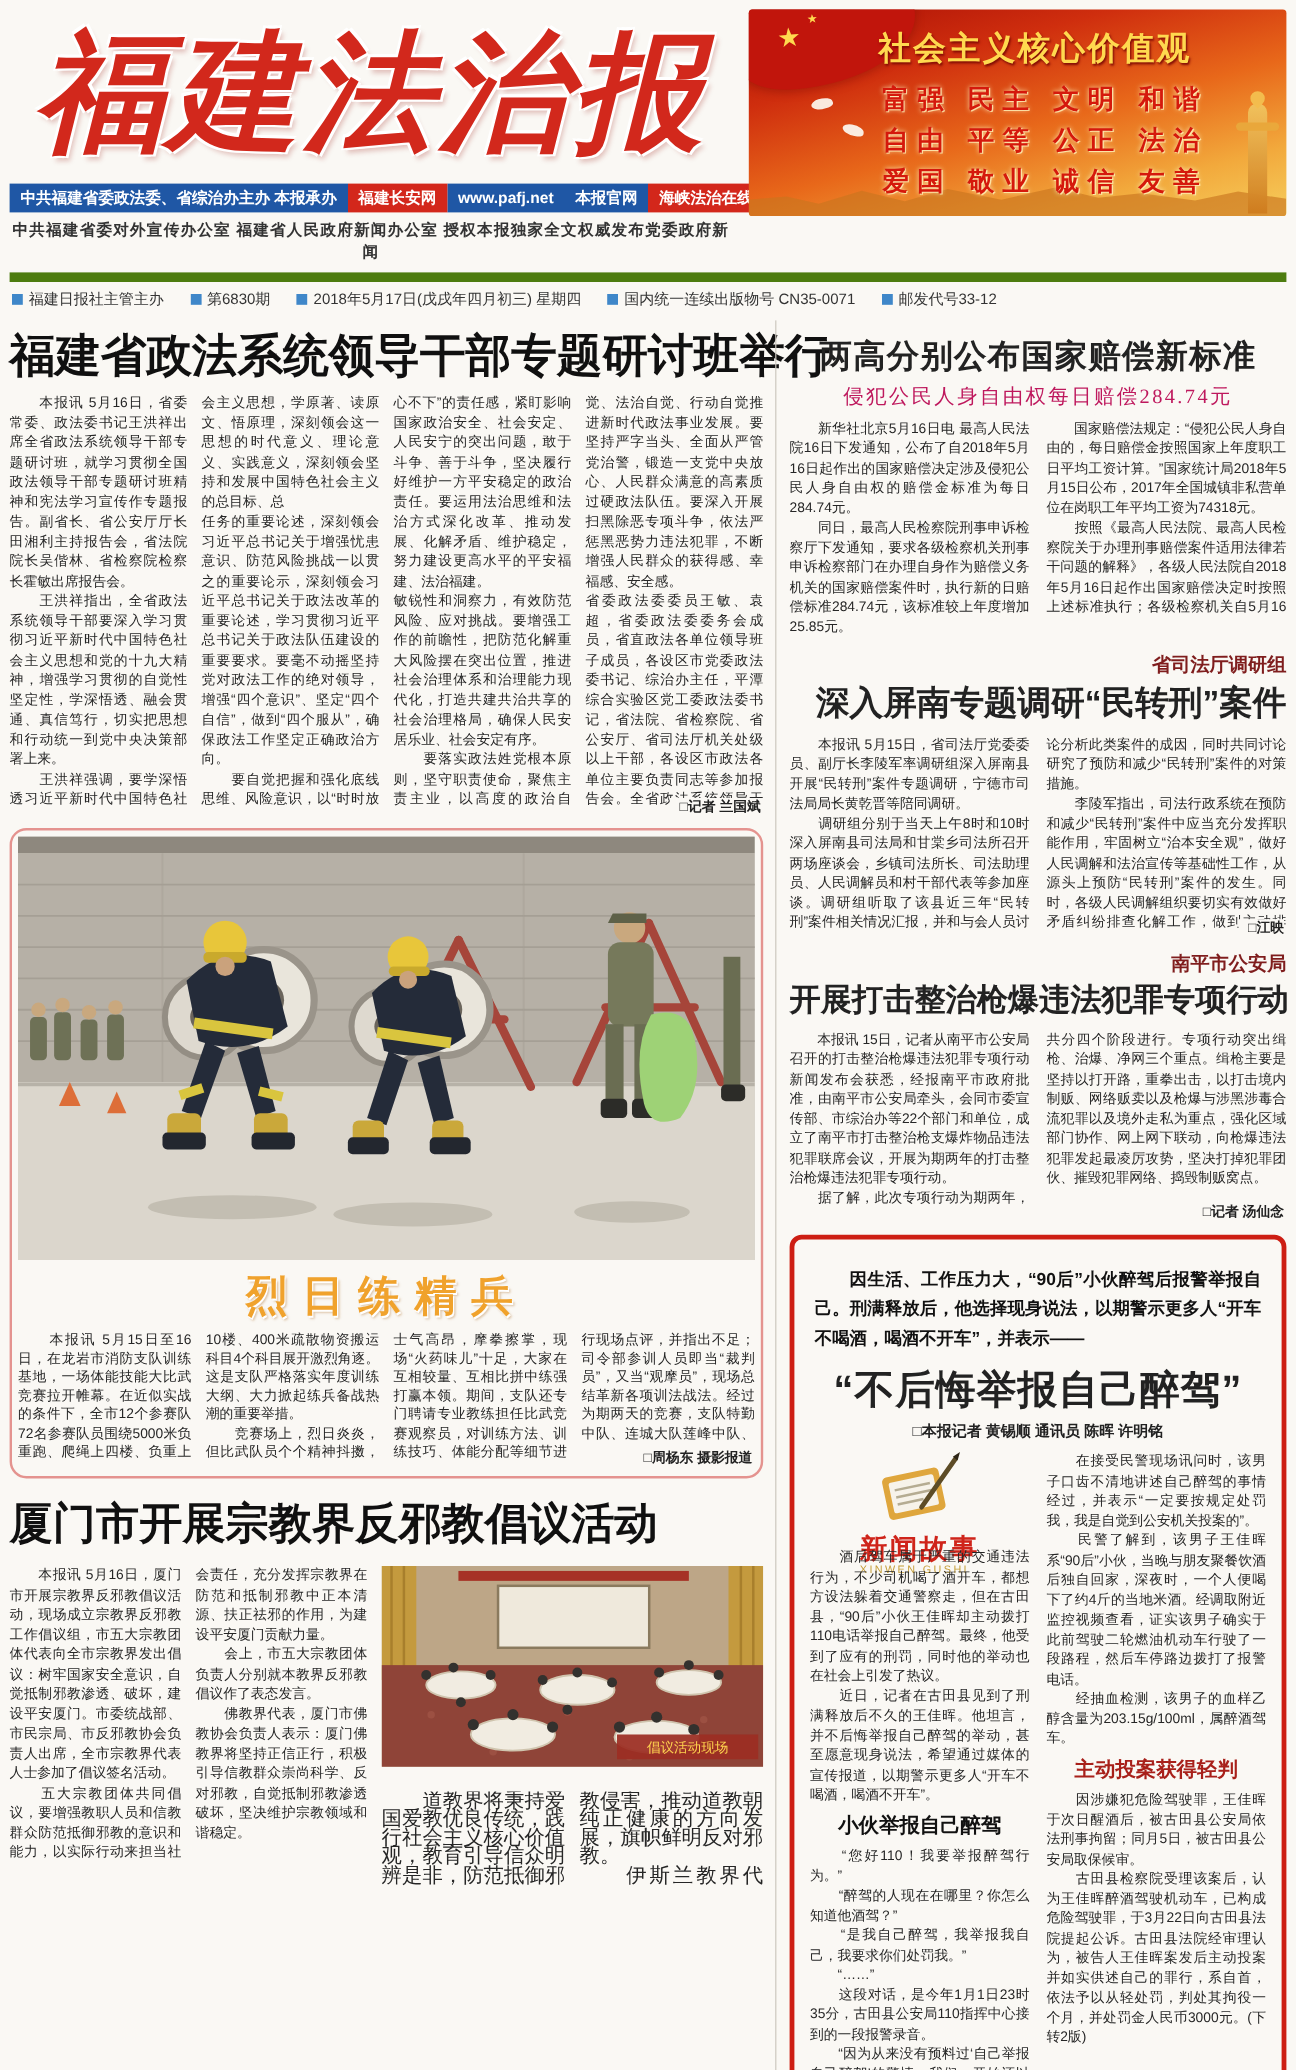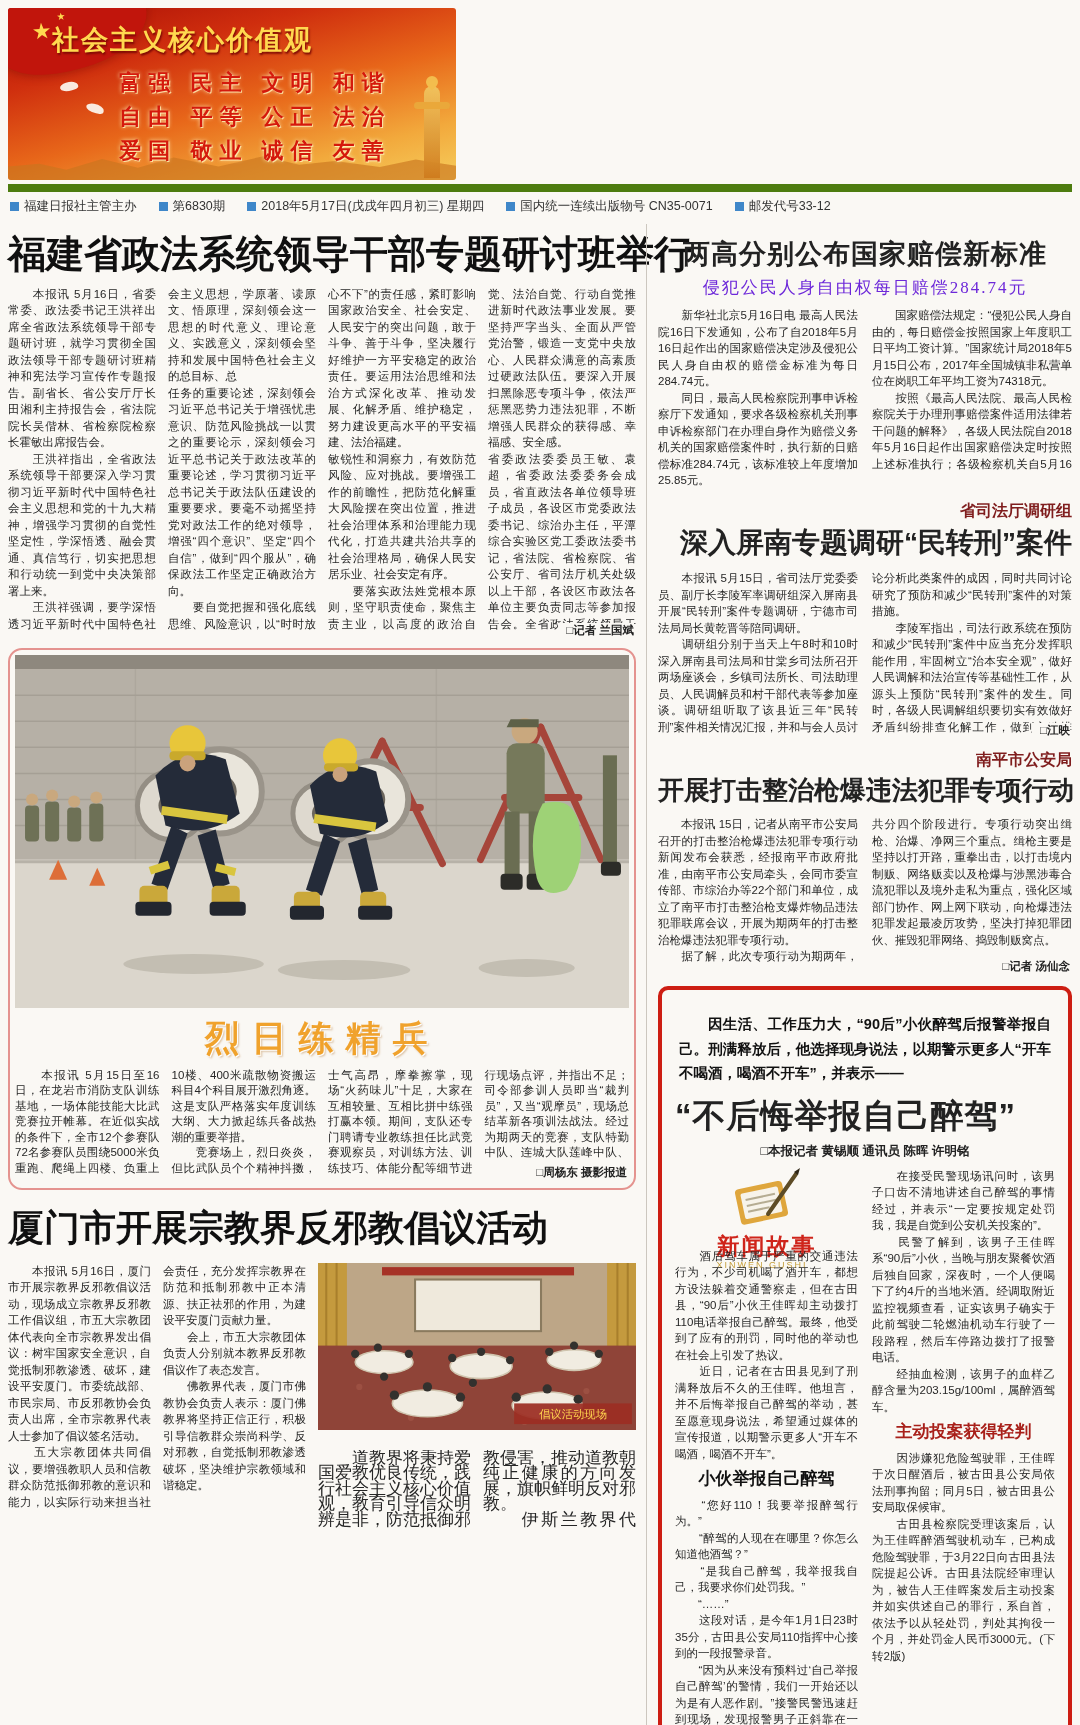--- a/index.html
+++ b/index.html
@@ -11,21 +11,21 @@
     font-size:108px;line-height:1.32;text-align:center;letter-spacing:4px;white-space:nowrap;
     text-shadow:2px 2px 0 #fff,-2px -2px 0 #fff,2px -2px 0 #fff,-2px 2px 0 #fff,3px 4px 4px rgba(150,20,10,.25);}
   .infobar{display:flex;height:24px;line-height:24px;font-size:13px;font-weight:bold;color:#fff;margin-top:2px;white-space:nowrap;}
   .seg{padding:0 9px;background:#1f57a5;}
   .seg.first{flex:1;}
   .seg.red{background:#d3271b;}
   .auth{font-size:13px;color:#333;text-align:center;padding:6px 0 4px;font-weight:bold;letter-spacing:1px;}
   
   .banner{width:448px;height:172px;position:relative;overflow:hidden;border-radius:3px;
     background:linear-gradient(165deg,#a90e06 0%,#cf2e0e 28%,#e8681a 55%,#f2a93c 80%,#f6cd5c 100%);}
-  .banner-title{position:relative;z-index:3;text-align:left;padding:14px 0 0 44px;font-size:27px;font-weight:900;
+  .banner-title{position:relative;z-index:3;text-align:center;padding:14px 0 0 29px;font-size:27px;font-weight:900;
     color:#ffd94f;letter-spacing:2px;text-shadow:1px 2px 2px #7e0a04;}
   .banner-rows{position:relative;z-index:3;text-align:center;padding-left:46px;margin-top:8px;}
   .banner-row{font-size:22px;font-weight:900;color:#d5190c;letter-spacing:7px;line-height:34px;
     text-shadow:0 0 4px rgba(255,248,200,.9),1px 1px 0 rgba(255,240,180,.8);}
   .flag{position:absolute;left:-10px;top:-14px;width:150px;height:78px;background:#c1150c;z-index:2;
     border-radius:0 0 70% 30%;transform:rotate(-5deg);box-shadow:0 2px 8px rgba(120,10,5,.4);}
   .flag .star{position:absolute;left:34px;top:22px;color:#ffd94f;font-size:22px;}
   .flag .star.s{font-size:10px;left:60px;top:16px;}
   .dove{position:absolute;width:18px;height:9px;background:#fdfdf6;border-radius:60% 90% 40% 90%;opacity:.9;z-index:2;}
   .pillar{position:absolute;right:16px;bottom:2px;width:16px;height:92px;z-index:2;border-radius:8px 8px 0 0;
@@ -55,48 +55,60 @@
     white-space:pre-line;height:112px;overflow:hidden;}
   .h2{font-size:36px;font-weight:900;color:#101010;text-align:left;margin:14px 0 10px;white-space:nowrap;}
   .art2{display:flex;gap:12px;}
   .art2-left{width:298px;flex:none;column-count:2;column-gap:12px;font-size:11.5px;line-height:16.5px;text-align:justify;
     white-space:pre-line;height:256px;overflow:hidden;color:#262626;}
   .art2-right{flex:1;min-width:0;}
   .art2-bottom{column-count:2;column-gap:12px;font-size:17px;line-height:15.5px;text-align:justify;white-space:pre-line;
     height:90px;overflow:hidden;margin-top:20px;color:#262626;}
   
   .rA-h{font-size:27px;font-weight:900;text-align:center;margin:12px 0 2px;letter-spacing:1px;white-space:nowrap;}
-  .rA-sub{font-size:17px;text-align:center;letter-spacing:2px;color:#6d28d9;margin:4px 0 8px;font-weight:500;
+  .rA-sub{font-size:17px;text-align:center;letter-spacing:2px;color:#be185d;margin:4px 0 8px;font-weight:500;
     font-family:"Liberation Serif","DejaVu Serif",serif;}
   .rcols{column-count:2;column-gap:14px;font-size:11.5px;line-height:16.5px;text-align:justify;color:#262626;
     white-space:pre-line;overflow:hidden;}
   .hA{height:182px;} .hB{height:168px;} .hC{height:158px;}
   .kicker{text-align:right;font-weight:bold;font-size:16px;margin-top:12px;color:#7f1d1d;}
   .rB-h{font-size:28px;font-weight:900;text-align:right;margin:2px 0 8px;white-space:nowrap;}
   
   .special{border:4px solid #cd1e13;border-radius:10px;margin-top:12px;padding:10px 13px 8px;flex:1;display:flex;flex-direction:column;min-height:0;}
   .sp-intro{font-size:14.5px;font-weight:bold;line-height:1.7;color:#111;text-align:justify;text-indent:2em;padding:0 4px;margin-top:12px;}
-  .sp-h{font-size:33px;font-weight:900;margin:8px 0 4px;letter-spacing:1px;white-space:nowrap;}
+  .sp-h{font-size:33px;font-weight:900;text-align:center;margin:8px 0 4px;letter-spacing:1px;white-space:nowrap;}
   .sp-by{font-size:12.5px;text-align:center;font-weight:bold;margin-bottom:8px;color:#222;}
   .sp-cols{display:flex;gap:14px;flex:1;min-height:0;}
   .sp-col{flex:1;min-width:0;font-size:11.5px;line-height:16.5px;text-align:justify;color:#262626;overflow:hidden;}
   .sp-text{white-space:pre-line;}
   .sp-sub{font-size:17px;font-weight:900;text-align:center;margin:9px 0;color:#111;}
   .sp-sub.red{color:#a8201a;}
   .badge{display:flex;align-items:center;gap:4px;height:76px;margin-bottom:4px;flex-direction:column;}
   .badge-txt{display:flex;flex-direction:column;}
   .badge-t{color:#cf241a;font-size:23px;font-weight:900;letter-spacing:2px;}
   .badge-s{color:#c59e3a;font-size:9px;letter-spacing:2px;margin-top:2px;}
 </style>
 </head>
 <body>
 
 <div class="paper">
 
   <div class="header">
+    <div class="mast-left">
+      <div class="mast-title">福建法治报</div>
+      <div class="infobar">
+        <span class="seg first">中共福建省委政法委、省综治办主办  本报承办</span>
+        <span class="seg red">福建长安网</span>
+        <span class="seg">www.pafj.net</span>
+        <span class="seg">本报官网</span>
+        <span class="seg red">海峡法治在线</span>
+        <span class="seg">www.hxfzzx.com</span>
+      </div>
+      <div class="auth">中共福建省委对外宣传办公室  福建省人民政府新闻办公室  授权本报独家全文权威发布党委政府新闻</div>
+    </div>
 
     <div class="banner">
       <div class="flag">
           <span class="star">★</span>
           <span class="star s">★</span>
         </div>
       <div class="dove" style="left:52px;top:74px;transform:rotate(-18deg);"></div>
       <div class="dove" style="left:78px;top:96px;transform:rotate(10deg);"></div>
       <div class="pillar"></div>
       <div class="wall"></div>

